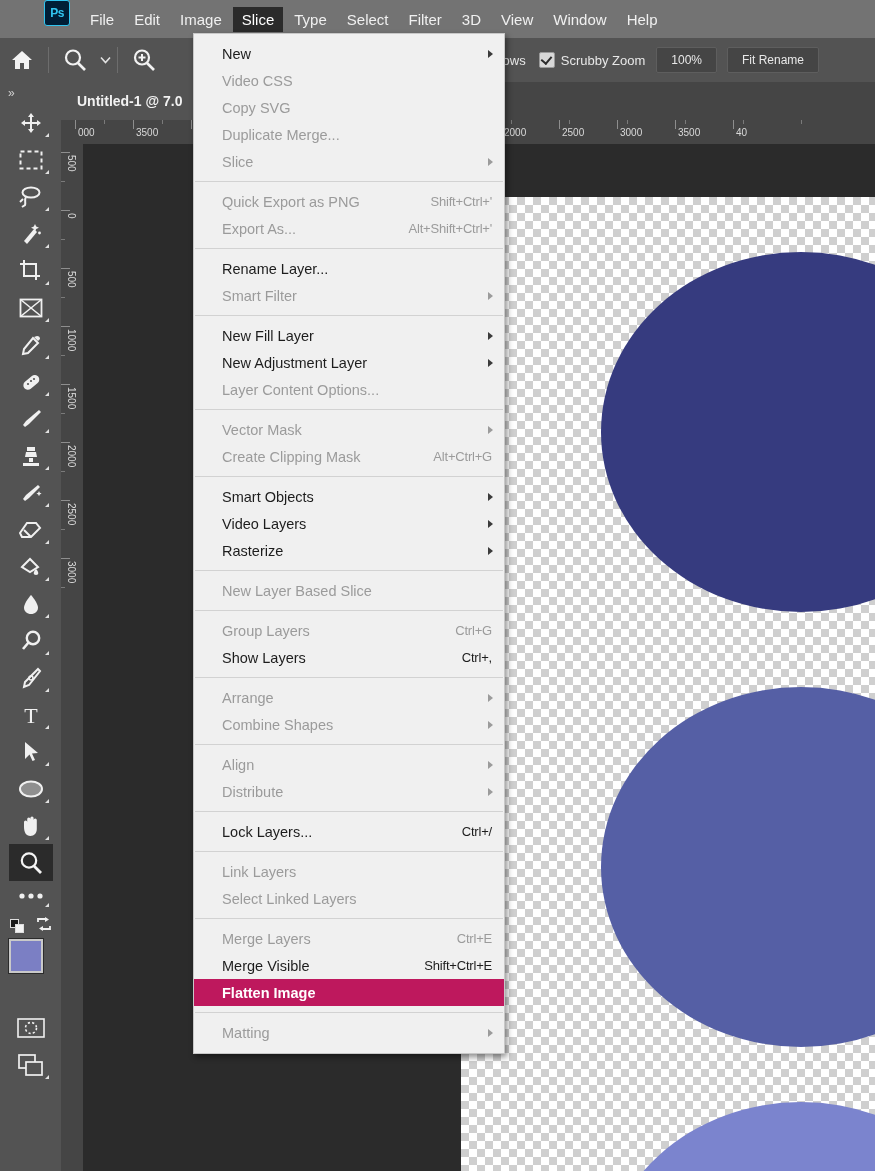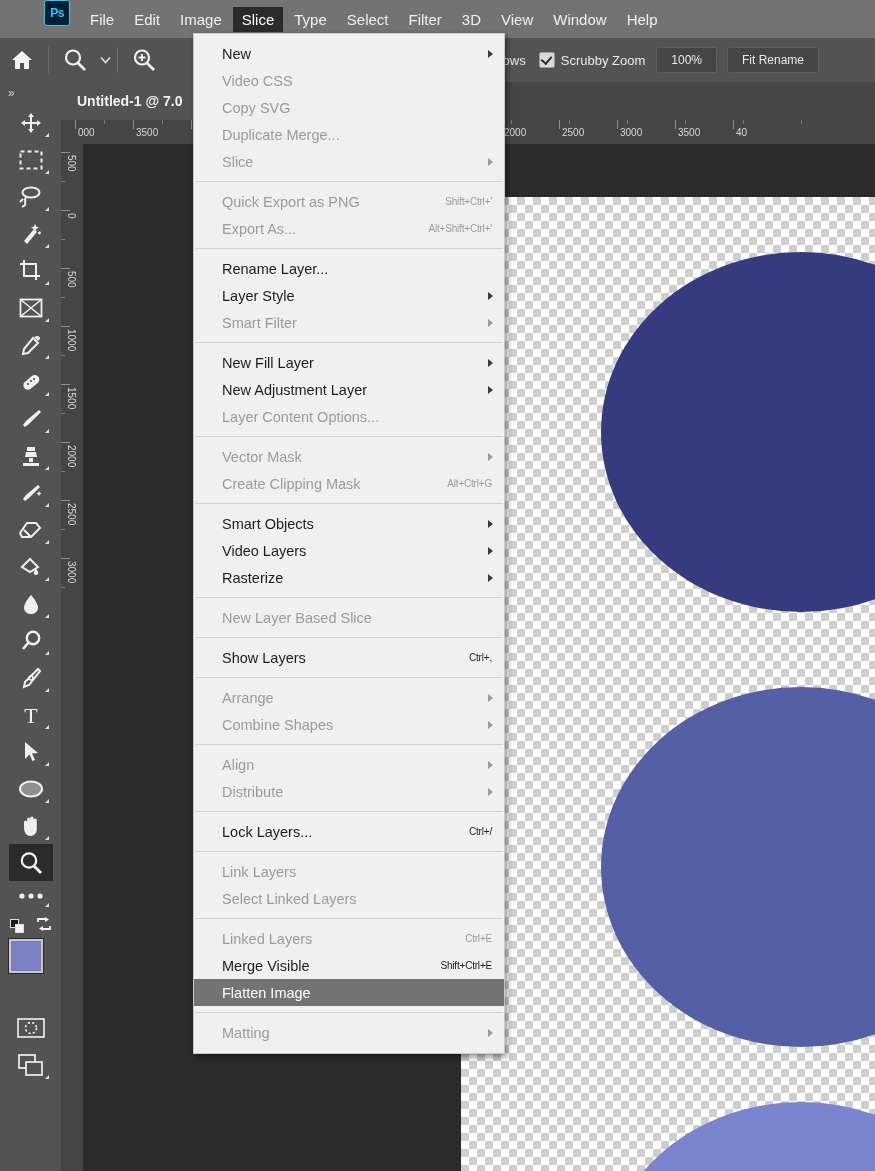--- a/index.html
+++ b/index.html
@@ -315,21 +315,21 @@
     color: #1d1d1d;
     cursor: default;
     white-space: nowrap;
   }
   .mrow.dis { color: #9b9b9b; }
   .mrow.hl { background: #1a7ad4; color: #ffffff; }
   .mlabel { flex: 0 0 auto; }
   .mshort {
     margin-left: auto;
     padding-left: 22px;
-    font-size: 10px;
+    font-size: 13px;
     letter-spacing: -0.2px;
   }
   .marrow {
     position: absolute;
     right: 11px;
     top: 50%;
     transform: translateY(-50%);
     width: 0; height: 0;
     border-left: 5px solid #3b3b3b;
     border-top: 4px solid transparent;
@@ -692,24 +692,20 @@
         <span class="mshort">Shift+Ctrl+'</span>
       </div>
       <div class="mrow dis">
         <span class="mlabel">Export As...</span>
         <span class="mshort">Alt+Shift+Ctrl+'</span>
       </div>
       <div class="msep"></div>
       <div class="mrow">
         <span class="mlabel">Rename Layer...</span>
       </div>
-      <div class="mrow hasArrow">
-        <span class="mlabel">Layer Style</span>
-        <span class="marrow"></span>
-      </div>
       <div class="mrow dis hasArrow">
         <span class="mlabel">Smart Filter</span>
         <span class="marrow"></span>
       </div>
       <div class="msep"></div>
       <div class="mrow hasArrow">
         <span class="mlabel">New Fill Layer</span>
         <span class="marrow"></span>
       </div>
       <div class="mrow hasArrow">
@@ -739,20 +735,24 @@
       </div>
       <div class="mrow hasArrow">
         <span class="mlabel">Rasterize</span>
         <span class="marrow"></span>
       </div>
       <div class="msep"></div>
       <div class="mrow dis">
         <span class="mlabel">New Layer Based Slice</span>
       </div>
       <div class="msep"></div>
+      <div class="mrow dis">
+        <span class="mlabel">Group Layers</span>
+        <span class="mshort">Ctrl+G</span>
+      </div>
       <div class="mrow">
         <span class="mlabel">Show Layers</span>
         <span class="mshort">Ctrl+,</span>
       </div>
       <div class="msep"></div>
       <div class="mrow dis hasArrow">
         <span class="mlabel">Arrange</span>
         <span class="marrow"></span>
       </div>
       <div class="mrow dis hasArrow">
@@ -775,28 +775,28 @@
       </div>
       <div class="msep"></div>
       <div class="mrow dis">
         <span class="mlabel">Link Layers</span>
       </div>
       <div class="mrow dis">
         <span class="mlabel">Select Linked Layers</span>
       </div>
       <div class="msep"></div>
       <div class="mrow dis">
-        <span class="mlabel">Linked Layers</span>
+        <span class="mlabel">Merge Layers</span>
         <span class="mshort">Ctrl+E</span>
       </div>
       <div class="mrow">
         <span class="mlabel">Merge Visible</span>
         <span class="mshort">Shift+Ctrl+E</span>
       </div>
-      <div class="mrow hl" style="background: #737373;">
+      <div class="mrow hl" style="background: #be185d; font-weight: bold;">
         <span class="mlabel">Flatten Image</span>
       </div>
       <div class="msep"></div>
       <div class="mrow dis hasArrow">
         <span class="mlabel">Matting</span>
         <span class="marrow"></span>
       </div>
     </div>
 
 </div>

